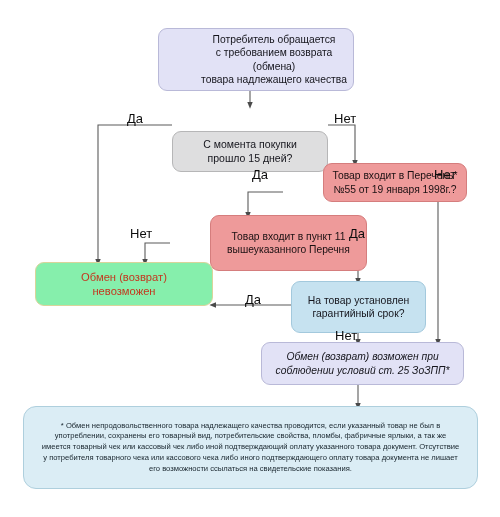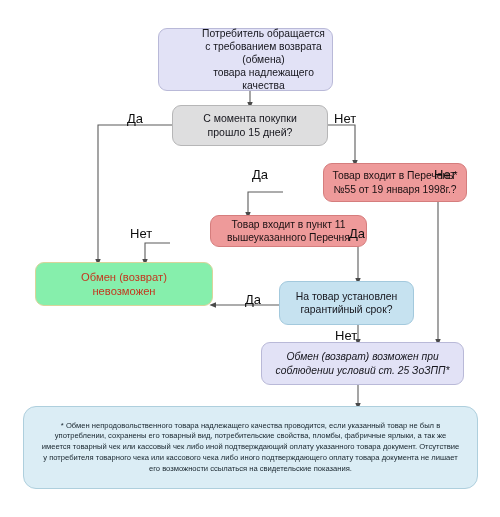--- a/index.html
+++ b/index.html
@@ -48,20 +48,21 @@
     background: #e2e2f6;
     border: 1px solid #b9b9d8;
     color: #15151c;
     font-size: 10.3px;
   }
   .n-decision-gray {
     background: #dededf;
     border: 1px solid #b6b6b7;
     color: #15151c;
     font-size: 10.5px;
+    margin-top: 26px;
   }
   .n-decision-pink {
     background: #ee9a9a;
     border: 1px solid #d57d7d;
     color: #1a1012;
     font-size: 10.3px;
     margin-left: 40px;
   }
   .n-decision-blue {
     background: #c6e2f0;
@@ -130,42 +131,42 @@
       <path d="M327,243 L358,243 L358,281"></path>
 
       <path d="M291,305 L213,305"></path>
 
       <path d="M358,325 L358,342"></path>
 
       <path d="M358,385 L358,406"></path>
     </g>
   </svg>
 
-  <div class="node n-start" style="left:158px; top:28px; width:175px; height:63px;padding-left:36px;">
+  <div class="node n-start" style="left:158px; top:28px; width:196px; height:63px;padding-left:36px;">
     <span class="txt">Потребитель обращается
 с требованием возврата (обмена)
 товара надлежащего качества</span>
   </div>
 
   <div class="node n-decision-gray" style="left:172px; top:105px; width:156px; height:41px;">
     <span class="txt">С момента покупки
 прошло 15 дней?</span>
   </div>
 
   <div class="node n-decision-pink" style="left:283px; top:163px; width:144px; height:39px;">
     <span class="txt">Товар входит в Перечень*
 №55 от 19 января 1998г.?</span>
   </div>
 
-  <div class="node n-decision-pink" style="left:170px; top:215px; width:157px; height:32px;">
+  <div class="node n-decision-pink" style="left:170px; top:215px; width:157px; height:56px;">
     <span class="txt">Товар входит в пункт 11
 вышеуказанного Перечня</span>
   </div>
 
-  <div class="node n-decision-blue" style="left:279px; top:281px; width:135px; height:44px;">
+  <div class="node n-decision-blue" style="left:291px; top:281px; width:135px; height:52px;">
     <span class="txt">На товар установлен
 гарантийный срок?</span>
   </div>
 
   <div class="node n-terminal-yellow" style="left:35px; top:262px; width:178px; height:44px;">
     <span class="txt">Обмен (возврат)
 невозможен</span>
   </div>
 
   <div class="node n-terminal-blue" style="left:261px; top:342px; width:203px; height:43px;font-style:italic;">

